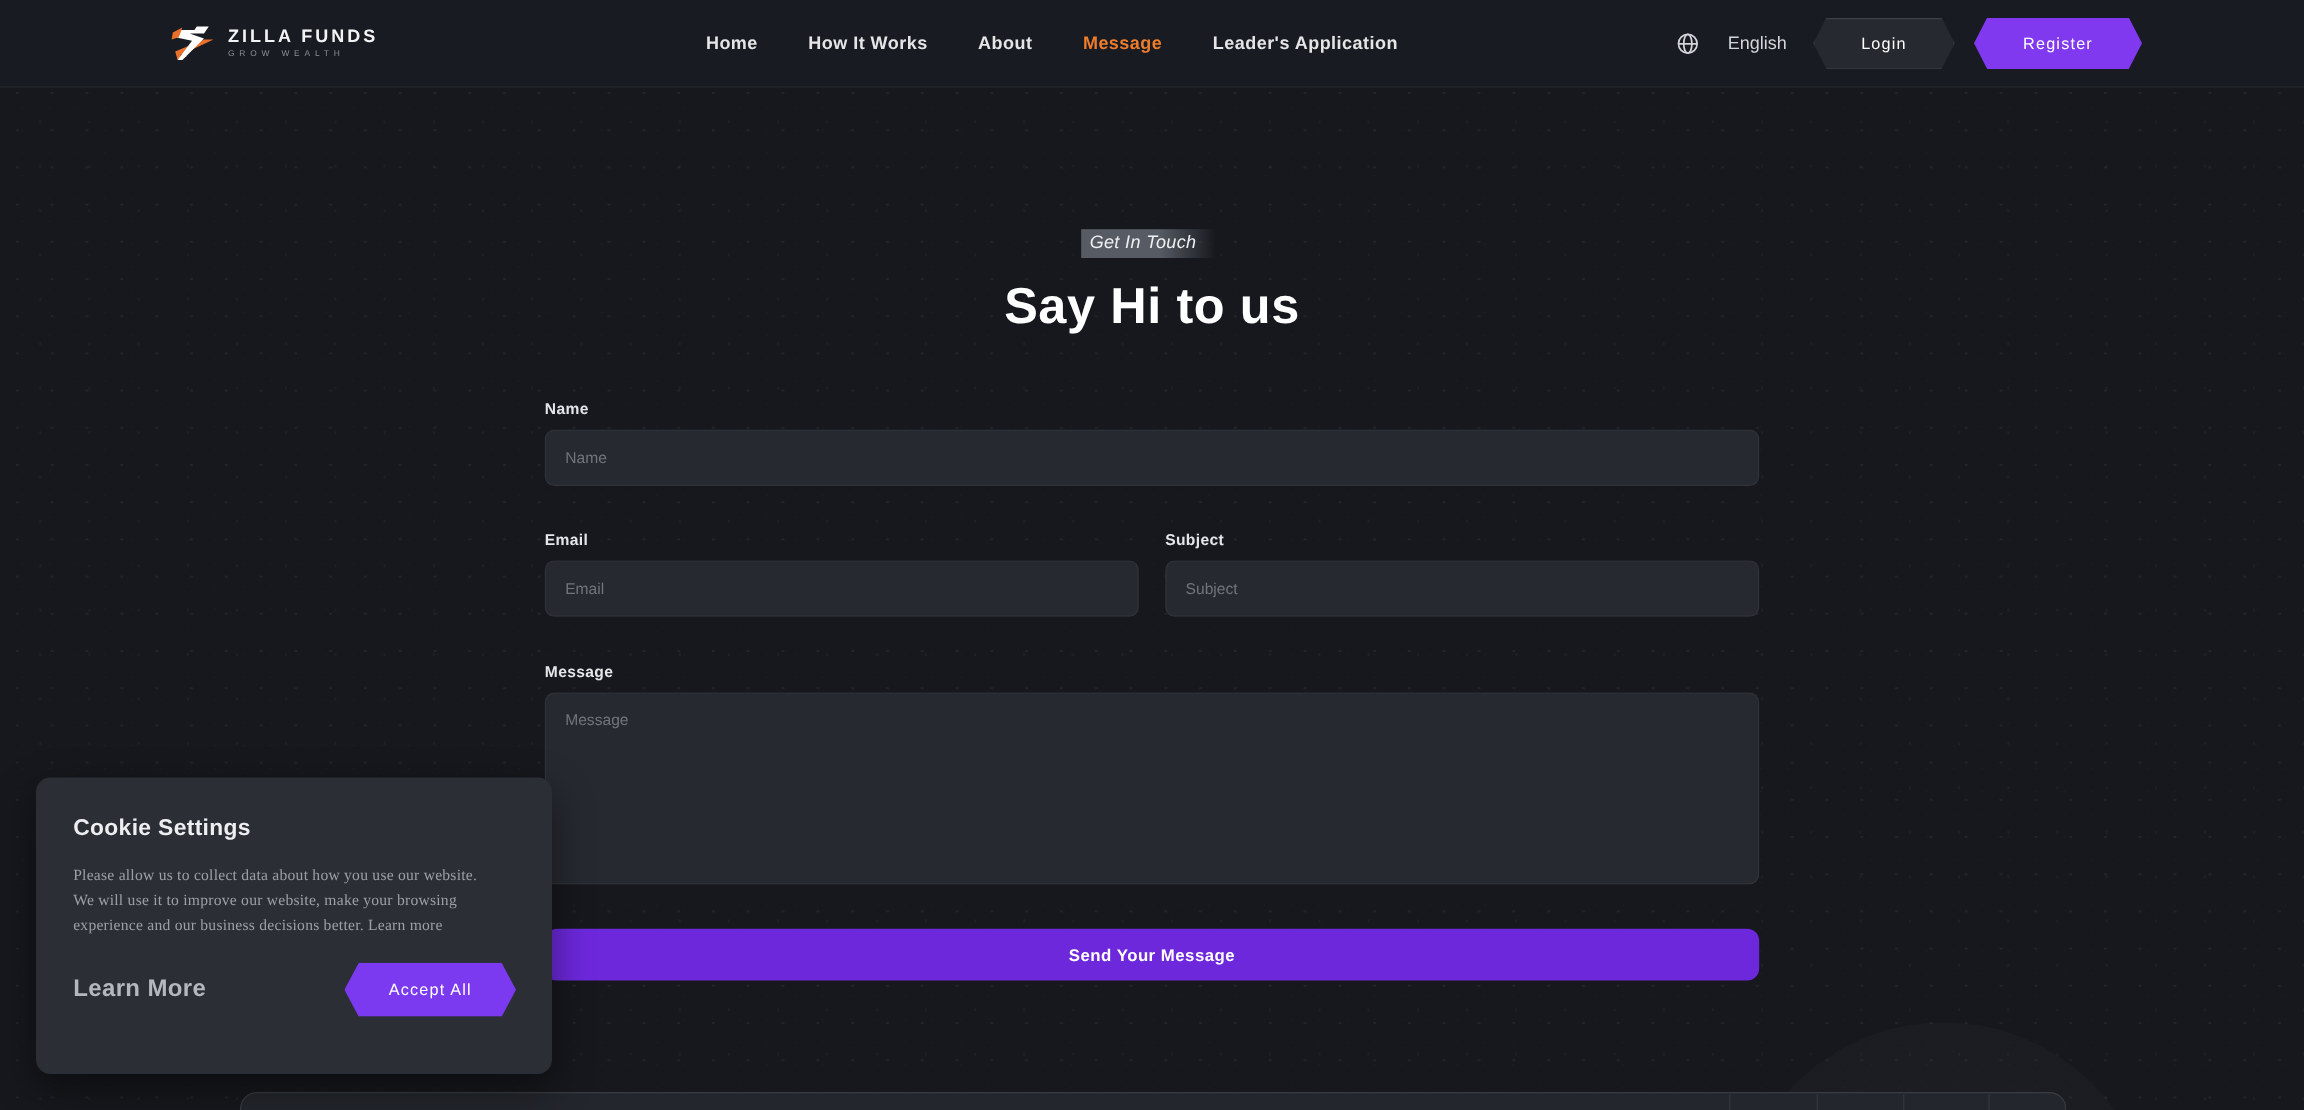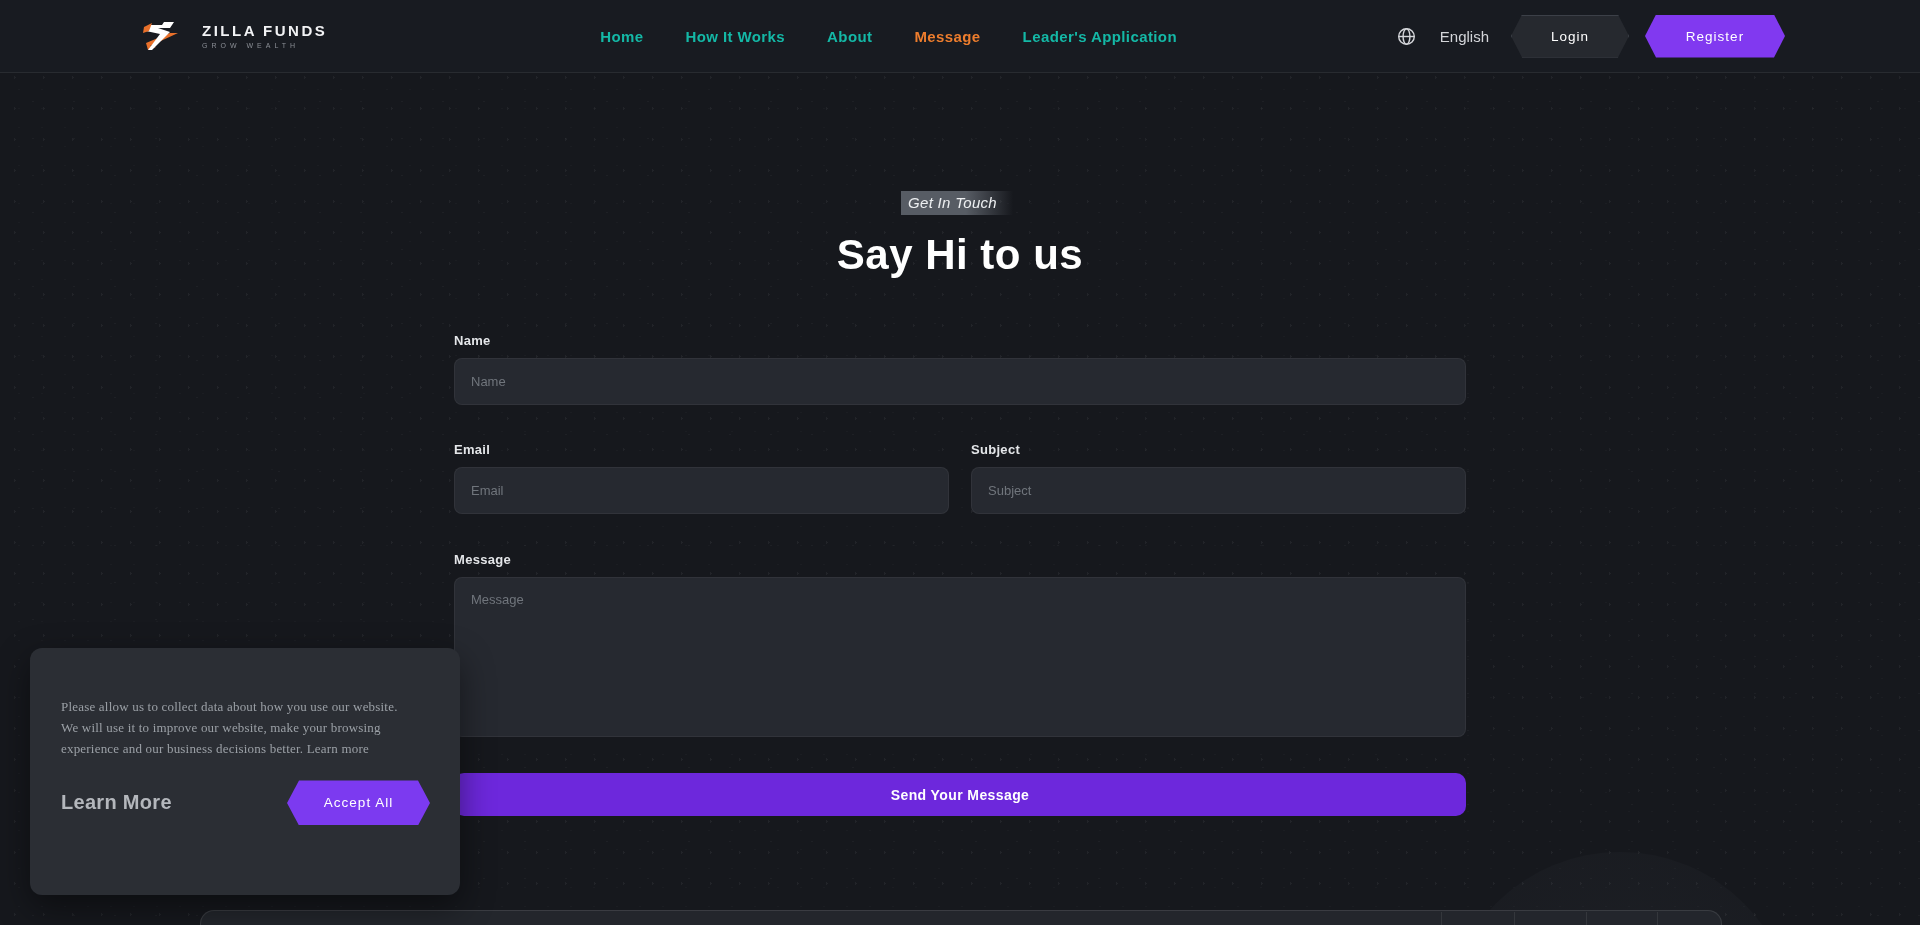--- a/index.html
+++ b/index.html
@@ -28,28 +28,28 @@
   }
 
   
   header {
     position: relative; z-index: 5;
     height: 73px; display: flex; align-items: center;
     padding: 0 135px 0 140px;
     background: #181b21;
     border-bottom: 1px solid rgba(255,255,255,0.07);
   }
-  .logo { display: flex; align-items: center; gap: 20px; cursor: pointer; }
+  .logo { display: flex; align-items: center; gap: 8px; cursor: pointer; }
   .logo-text { display: flex; flex-direction: column; line-height: 1; }
   .logo-name { font-size: 15px; font-weight: 700; letter-spacing: 2.5px; color: #f2f3f5; }
   .logo-tagline { font-size: 7px; letter-spacing: 4px; color: #8b8f96; margin-top: 4px; }
   nav { display: flex; align-items: center; margin-left: 252px; }
   .nav-link {
     padding: 8px 21px; font-size: 15px; font-weight: 600; letter-spacing: 0.4px;
-    color: #14b8a6; cursor: pointer; white-space: nowrap;
+    color: #e5e5e5; cursor: pointer; white-space: nowrap;
   }
   .nav-link.active { color: #ed7d2d; }
   .header-right { margin-left: auto; display: flex; align-items: center; gap: 16px; }
   .lang { display: flex; align-items: center; gap: 24px; cursor: pointer; margin-right: 6px; }
   .lang-label { font-size: 15px; color: #d3d5d9; }
   .hex-btn {
     height: 43px; display: flex; align-items: center; justify-content: center;
     font-family: "Liberation Sans", sans-serif;
     font-size: 13.5px; font-weight: 400; letter-spacing: 1px; color: #ffffff;
     border: none; cursor: pointer;
@@ -194,20 +194,21 @@
     <div class="form-group group-message">
       <label class="field-label">Message</label>
       <textarea class="field-textarea" placeholder="Message" style=""></textarea>
     </div>
 
     <button class="btn-send" type="submit">Send Your Message</button>
   </form>
 </main>
 
 <div class="cookie-popup">
+  <div class="cookie-title">Cookie Settings</div>
   <p class="cookie-body">Please allow us to collect data about how you use our website. We will use it to improve our website, make your browsing experience and our business decisions better. Learn more</p>
   <div class="cookie-actions">
     <span class="cookie-learn-more">Learn More</span>
     <button class="hex-btn btn-accept">Accept All</button>
   </div>
 </div>
 
 <div class="bottom-card">
   <span class="divider d1"></span>
   <span class="divider d2"></span>

